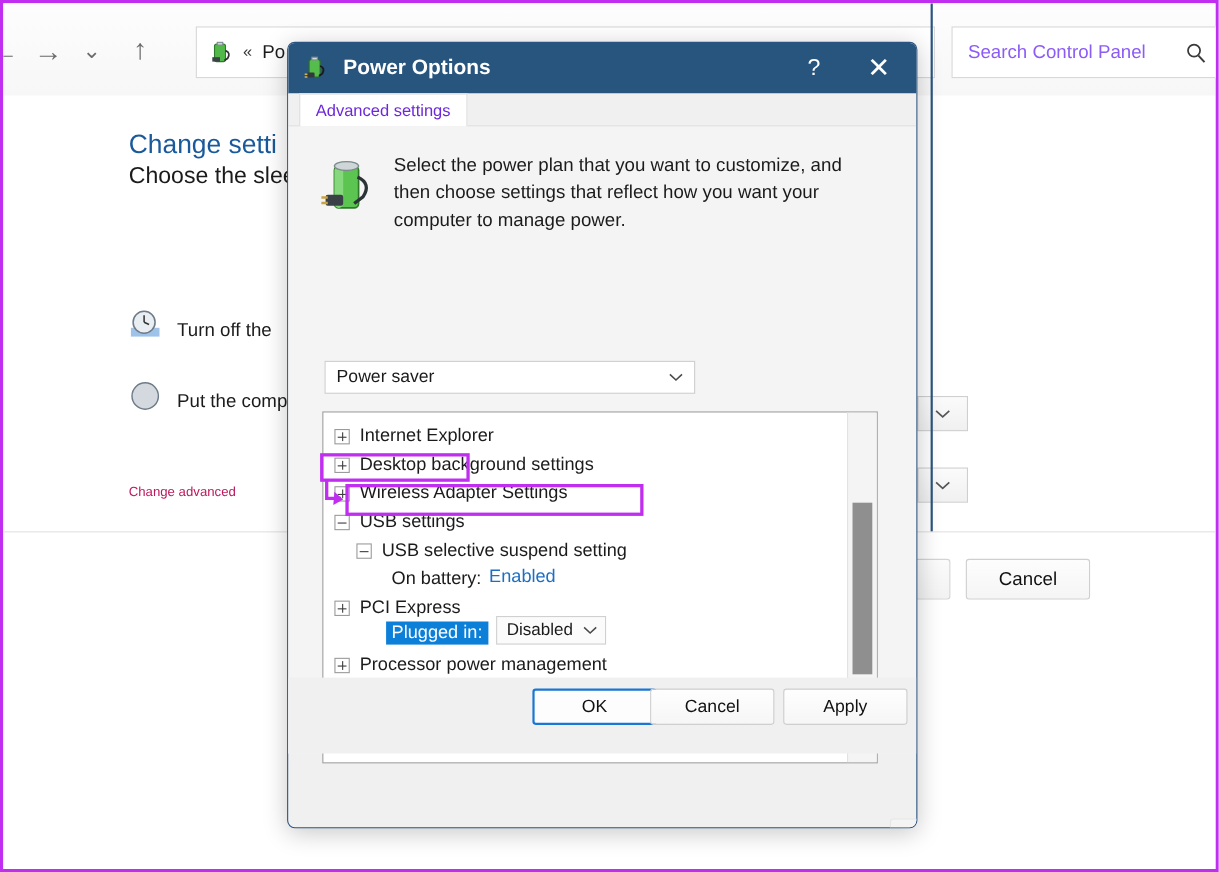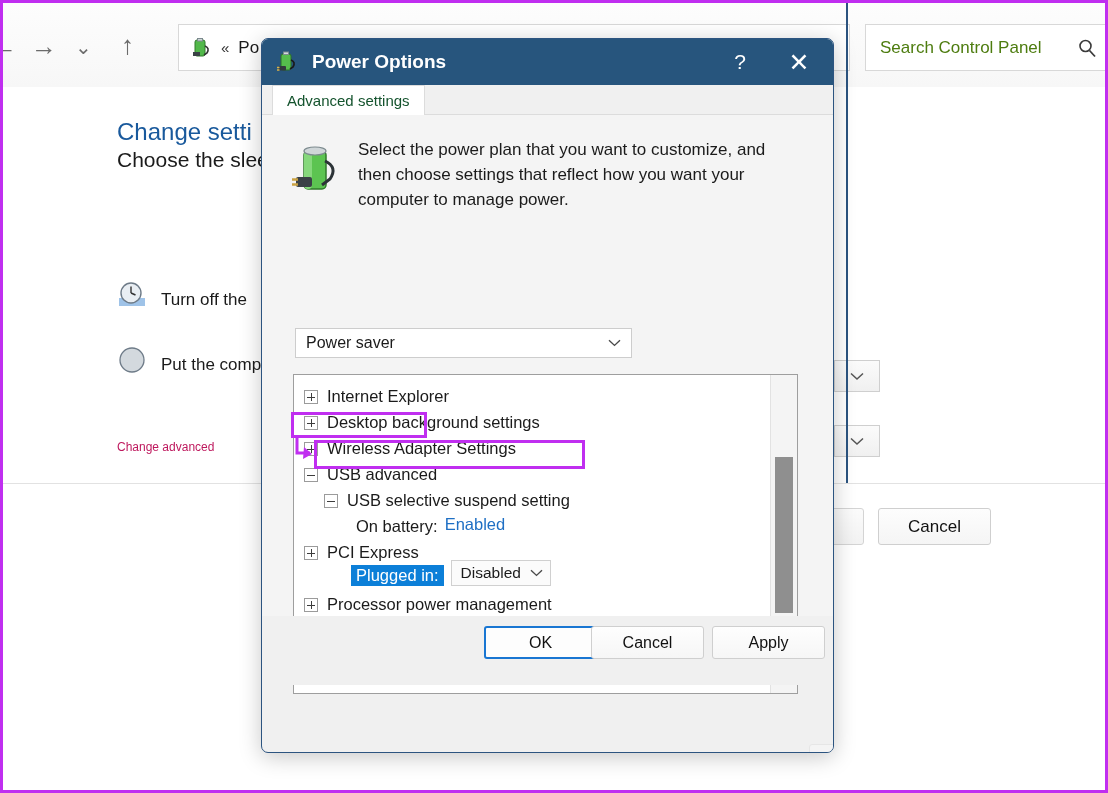--- a/index.html
+++ b/index.html
@@ -61,21 +61,21 @@
     left: 862px; top: 21px;
     width: 243px; height: 47px;
     background: #ffffff;
     border: 1px solid #d8d8d8;
     display: flex; align-items: center;
     padding: 0 10px 0 14px;
   }
   #search-ph {
     flex: 1;
     font-size: 17px;
-    color: #4d7c0f;
+    color: #8b5cf6;
     white-space: nowrap;
   }
   #search-glass { width: 20px; height: 20px; flex: none; }
 
   
   #cp-content {
     position: absolute;
     left: 0; top: 84px; right: 0; bottom: 0;
     background: #ffffff;
   }
@@ -197,21 +197,21 @@
   }
   #tab-advanced {
     position: absolute;
     left: 10px; top: 0;
     height: 30px;
     padding: 0 14px;
     background: #ffffff;
     border: 1px solid #dcdcdc;
     border-bottom: none;
     display: flex; align-items: center;
-    font-size: 15px; color: #14532d;
+    font-size: 15px; color: #6d28d9;
     white-space: nowrap;
   }
 
   #dlg-body {
     position: relative;
     height: 570px;
     background: #f4f4f4;
     padding: 0;
   }
 
@@ -487,21 +487,21 @@
           </div>
 
           <div class="tnode lvl0">
             <span class="expander plus"></span>
             <span class="lbl">Wireless Adapter Settings</span>
           </div>
 
 
           <div class="tnode lvl0">
             <span class="expander"></span>
-            <span class="lbl">USB advanced</span>
+            <span class="lbl">USB settings</span>
           </div>
 
           <div class="tnode lvl1">
             <span class="expander"></span>
             <span class="lbl">USB selective suspend setting</span>
           </div>
 
           <div class="tnode lvl2">
             <span class="lbl">On battery:</span>
             <span class="val-enabled">Enabled</span>

